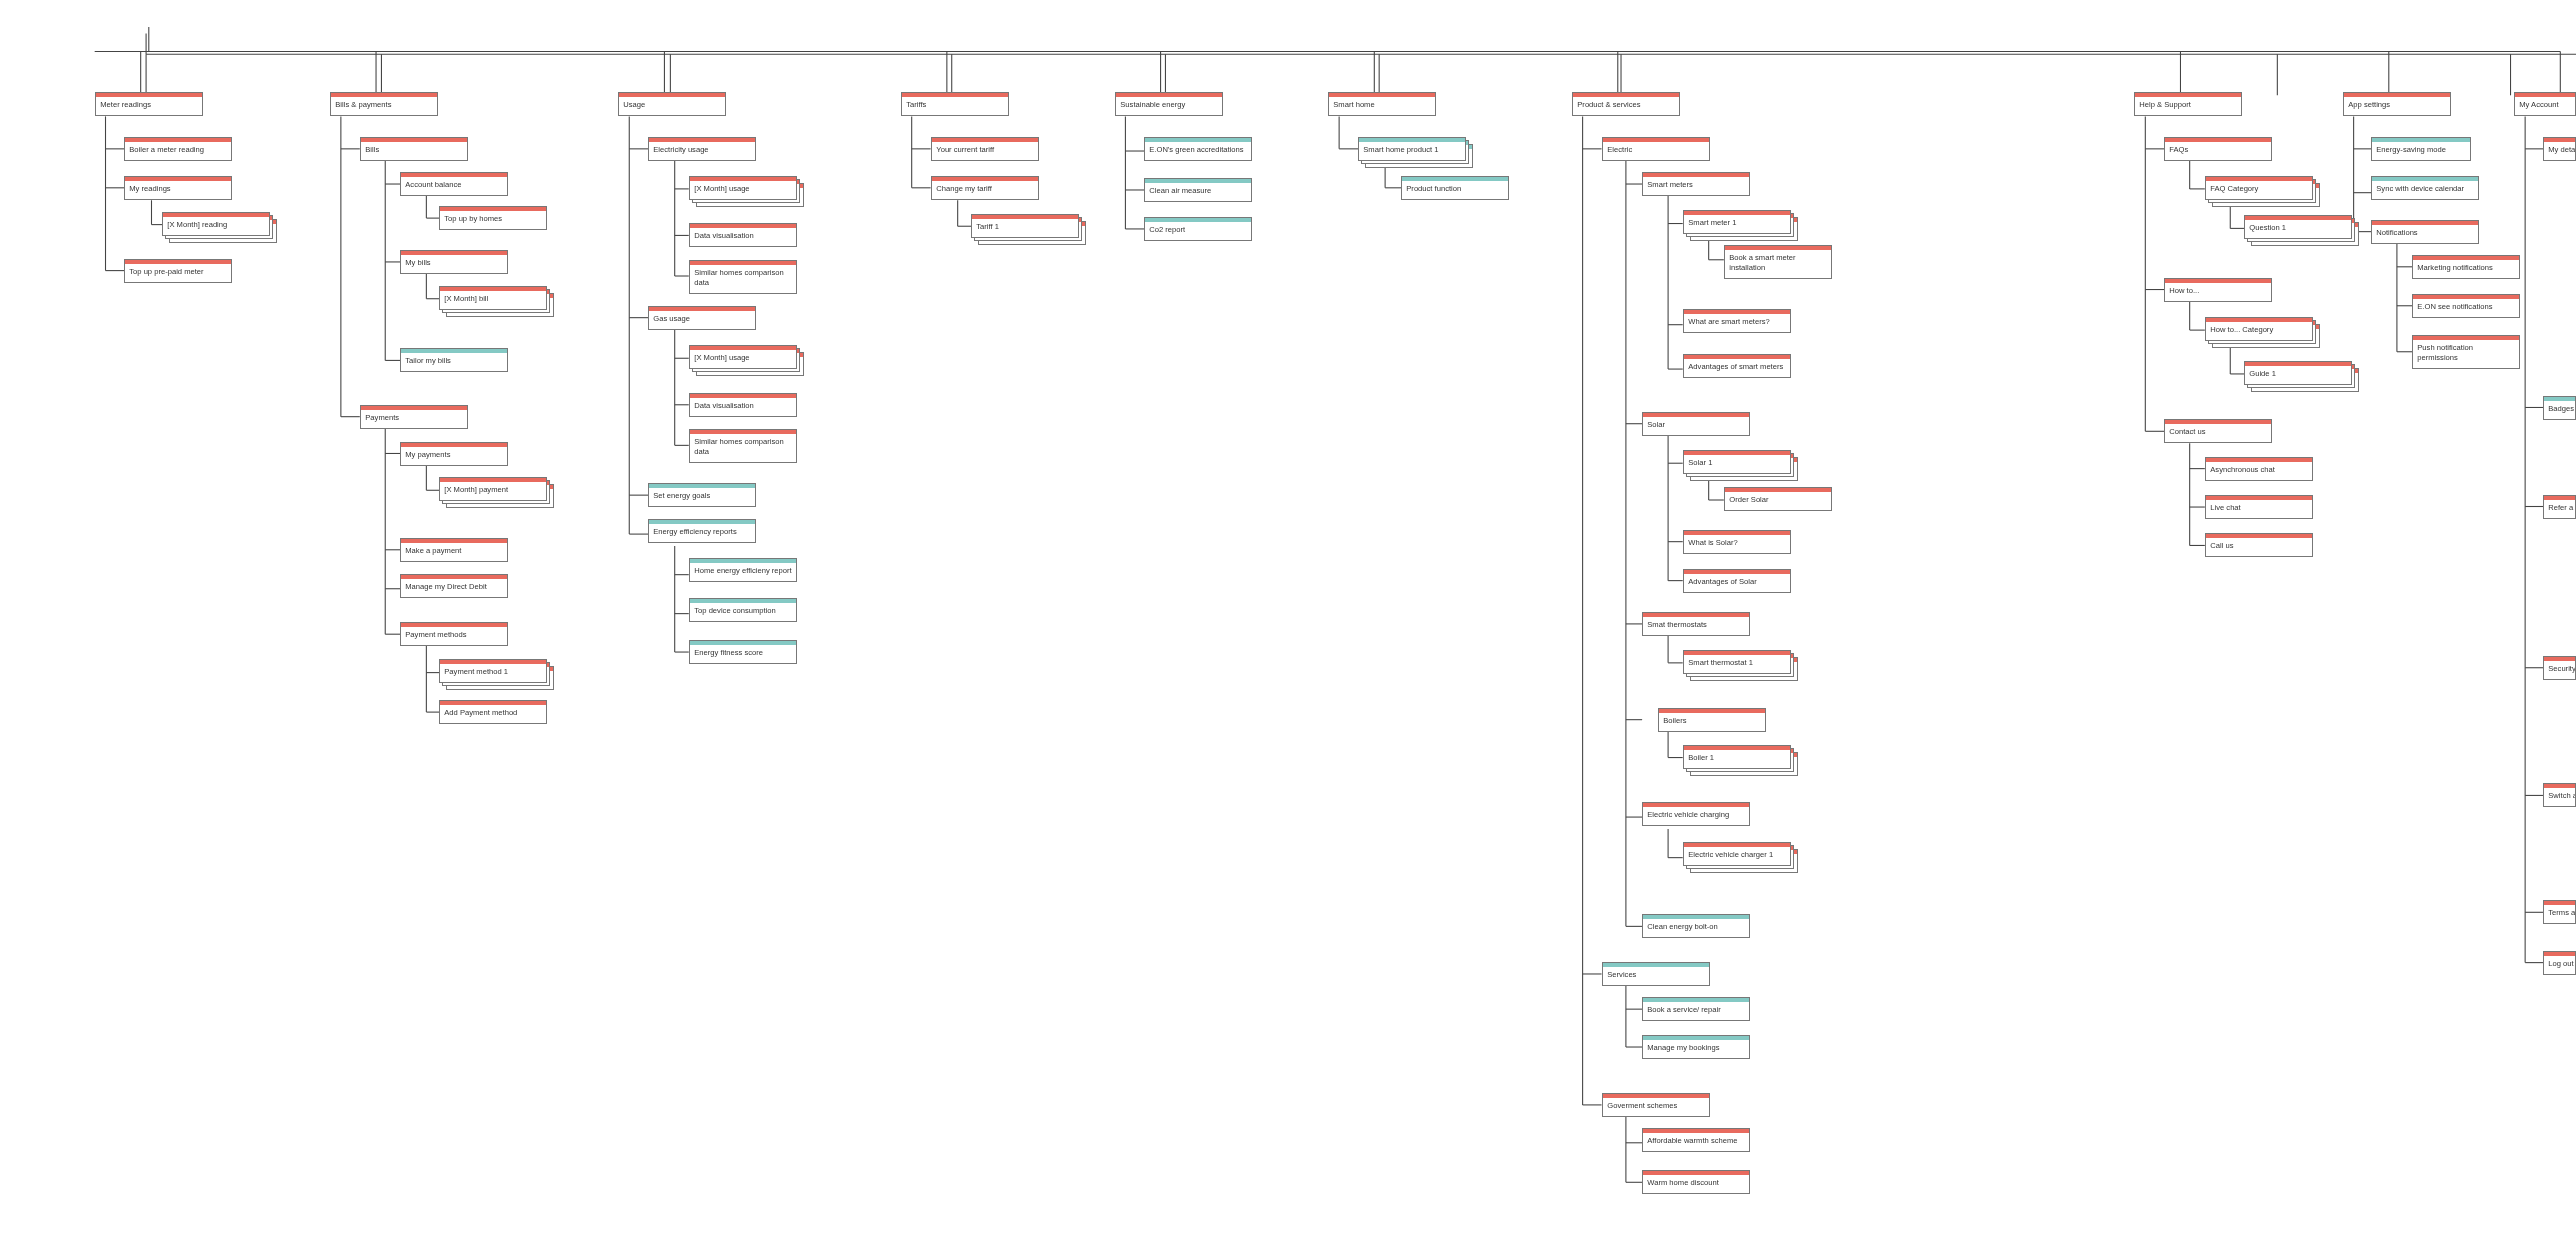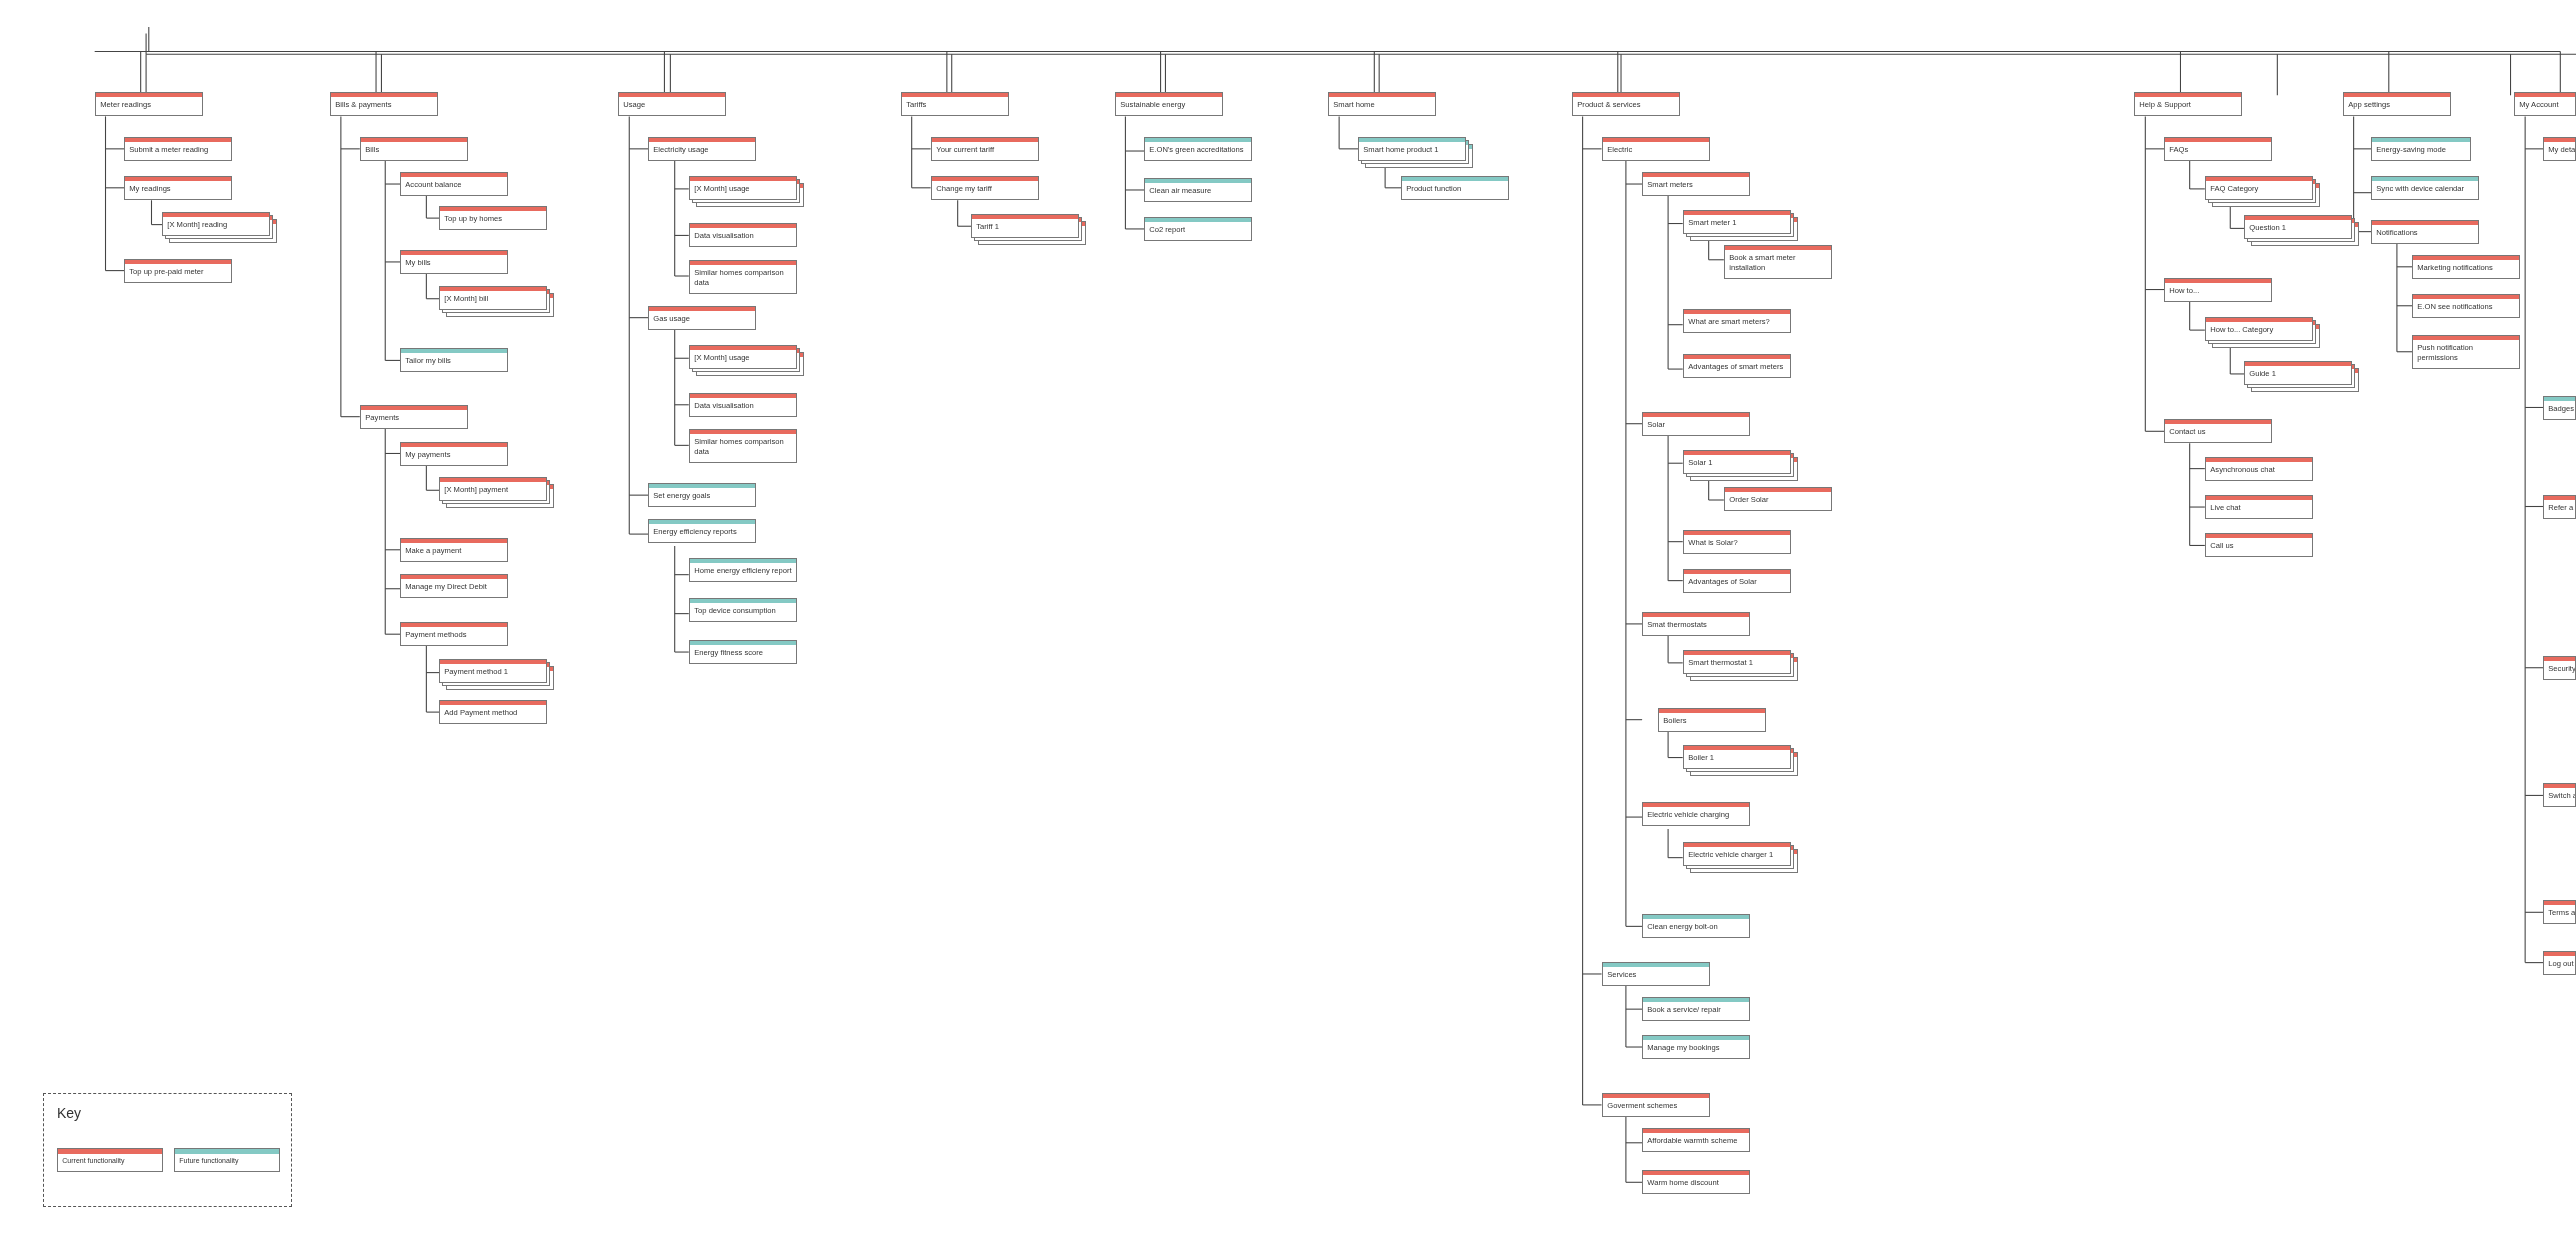--- a/index.html
+++ b/index.html
@@ -235,21 +235,21 @@
       <div class="bar c-red"></div>
       <div class="lbl">App settings</div>
     </div>
 <div class="node" style="left:2514px;top:92px;width:62px">
       <div class="bar c-red"></div>
       <div class="lbl">My Account</div>
     </div>
 
 <div class="node" style="left:124px;top:137px;width:108px">
       <div class="bar c-red"></div>
-      <div class="lbl">Submit a meter reading</div>
+      <div class="lbl">Boiler a meter reading</div>
     </div>
 <div class="node" style="left:124px;top:176px;width:108px">
       <div class="bar c-red"></div>
       <div class="lbl">My readings</div>
     </div>
 <div class="stack" style="left:162px;top:212px;width:115px;height:30px">
   <div class="sheet" style="left:6.5px;top:6.5px;width:108px;height:24px">
         <div class="bar c-red"></div>
       </div>
   <div class="sheet" style="left:3.2px;top:3.2px;width:108px;height:24px">
@@ -732,26 +732,15 @@
     </div>
 <div class="node" style="left:2543px;top:900px;width:33px;overflow:hidden">
       <div class="bar c-red"></div>
       <div class="lbl" style="white-space:nowrap">Terms and conditions</div>
     </div>
 <div class="node" style="left:2543px;top:951px;width:33px;overflow:hidden">
       <div class="bar c-red"></div>
       <div class="lbl" style="white-space:nowrap">Log out</div>
     </div>
 
-<div id="key-box" style="left:43px;top:1093px;width:249px;height:114px">
-  <div id="key-title" style="left:13px;top:10.8px">Key</div>
-  <div class="node key-swatch" style="position:absolute;left:13px;top:54px;width:106px">
-        <div class="bar c-red"></div>
-        <div class="lbl">Current functionality</div>
-      </div>
-  <div class="node key-swatch" style="position:absolute;left:130px;top:54px;width:106px">
-        <div class="bar c-teal"></div>
-        <div class="lbl">Future functionality</div>
-      </div>
-</div>
 
 </div>
 
 
 </body></html>

